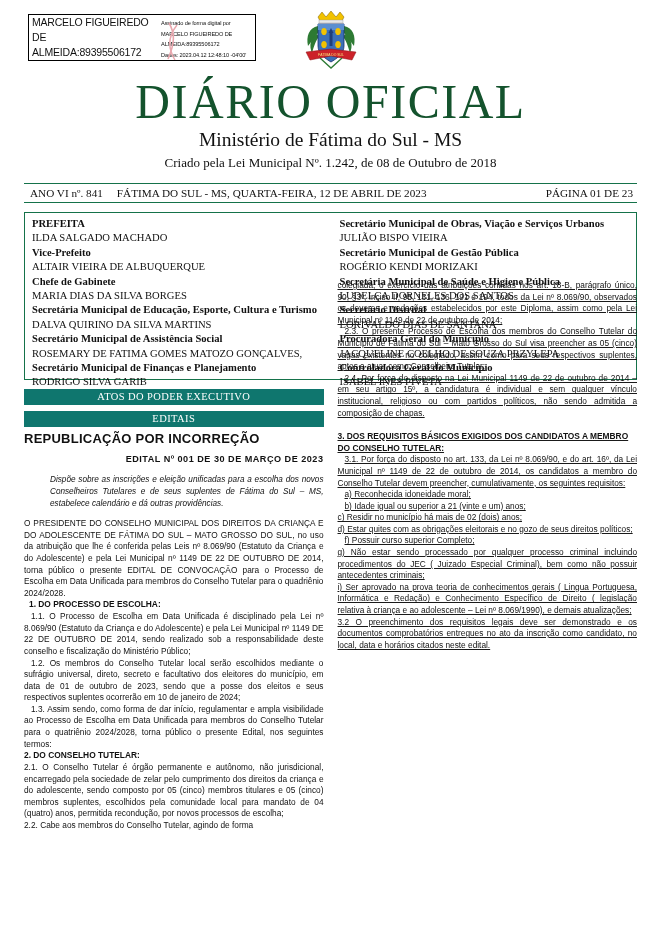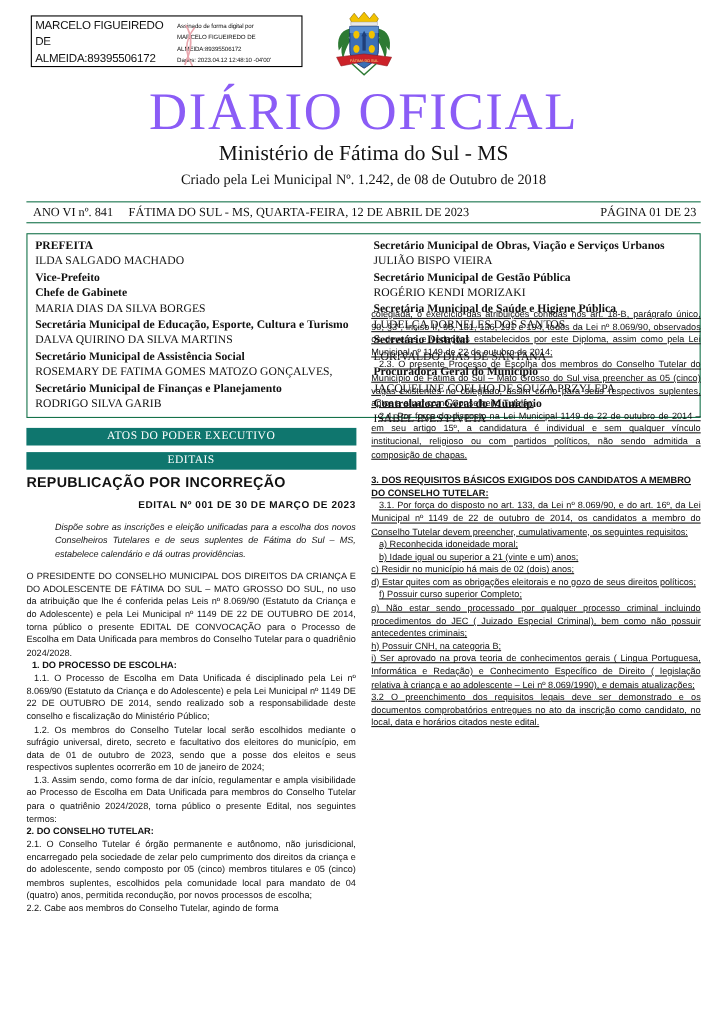--- a/index.html
+++ b/index.html
@@ -12,23 +12,23 @@
     color: #1a1a1a;
     overflow: hidden;
     position: relative;
   }
   .page { position: relative; width: 661px; height: 935px; padding: 0 24px; }
 
   
   .sig-row { position: relative; height: 80px; }
   .sig-box {
     position: absolute; left: 4px; top: 14px;
-    width: 247px; height: 47px;
+    width: 228px; height: 47px;
     border: 1px solid #000;
-    display: flex; align-items: center;
+    display: flex; align-items: flex-end;
     background: #fff;
     overflow: hidden;
   }
   .sig-name {
     font-family: "Liberation Sans", sans-serif;
     font-size: 10.5px; line-height: 15px;
     padding: 1px 2px 0 3px;
     width: 128px;
     letter-spacing: -0.2px;
     white-space: pre-line;
@@ -56,21 +56,21 @@
   }
 
   
   .masthead { text-align: center; margin-top: -4px; }
   .do-title {
     font-family: "Liberation Serif", serif;
     font-size: 48px;
     letter-spacing: 1.5px;
     line-height: 52px;
     font-weight: 400;
-    color: #8b5cf6;
+    color: #14532d;
   }
   .do-sub {
     font-family: "Liberation Serif", serif;
     font-size: 19.5px;
     line-height: 24px;
     color: #111;
   }
   .do-law {
     font-family: "Liberation Serif", serif;
     font-size: 13px;
@@ -254,20 +254,21 @@
   <div class="infobar">
     <div class="left">ANO VI nº. 841     FÁTIMA DO SUL - MS, QUARTA-FEIRA, 12 DE ABRIL DE 2023</div>
     <div class="right">PÁGINA 01 DE 23</div>
   </div>
 
   <div class="officials">
     <div class="off-col left">
       <div class="off-role">PREFEITA</div>
       <div class="off-name">ILDA SALGADO MACHADO</div>
       <div class="off-role">Vice-Prefeito</div>
+      <div class="off-name">ALTAIR VIEIRA DE ALBUQUERQUE</div>
       <div class="off-role">Chefe de Gabinete</div>
       <div class="off-name">MARIA DIAS DA SILVA BORGES</div>
       <div class="off-role">Secretária Municipal de Educação, Esporte, Cultura e Turismo</div>
       <div class="off-name">DALVA QUIRINO DA SILVA MARTINS</div>
       <div class="off-role">Secretário Municipal de Assistência Social</div>
       <div class="off-name">ROSEMARY DE FATIMA GOMES MATOZO GONÇALVES,</div>
       <div class="off-role">Secretário Municipal de Finanças e Planejamento</div>
       <div class="off-name">RODRIGO SILVA GARIB</div>
     </div>
     <div class="off-col right">
@@ -313,18 +314,17 @@
       <div class="para indent">2.4. Por força do disposto na Lei Municipal 1149 de 22 de outubro de 2014 – em seu artigo 15º, a candidatura é individual e sem qualquer vínculo institucional, religioso ou com partidos políticos, não sendo admitida a composição de chapas.</div>
       <div class="spacer-line"></div>
       <div class="sec-head noind">3. DOS REQUISITOS BÁSICOS EXIGIDOS DOS CANDIDATOS A MEMBRO DO CONSELHO TUTELAR:</div>
       <div class="para indent">3.1. Por força do disposto no art. 133, da Lei nº 8.069/90, e do art. 16º, da Lei Municipal nº 1149 de 22 de outubro de 2014, os candidatos a membro do Conselho Tutelar devem preencher, cumulativamente, os seguintes requisitos:</div>
       <div class="para indent">a) Reconhecida idoneidade moral;</div>
       <div class="para indent">b) Idade igual ou superior a 21 (vinte e um) anos;</div>
       <div class="para">c) Residir no município há mais de 02 (dois) anos;</div>
       <div class="para">d) Estar quites com as obrigações eleitorais e no gozo de seus direitos políticos;</div>
       <div class="para indent">f)  Possuir curso superior  Completo;</div>
       <div class="para">g) Não estar sendo processado por qualquer processo criminal incluindo procedimentos do JEC ( Juizado Especial Criminal), bem como não possuir antecedentes criminais;</div>
-      <div class="para">h) Possuir CNH, na categoria B;</div>
       <div class="para">i) Ser aprovado na prova teoria de conhecimentos gerais ( Lingua Portuguesa, Informática e Redação) e Conhecimento Específico de Direito ( legislação relativa à criança e ao adolescente – Lei nº 8.069/1990), e demais atualizações;</div>
       <div class="para">3.2 O preenchimento dos requisitos legais deve ser demonstrado e os documentos comprobatórios entregues no ato da inscrição como candidato, no local, data e horários citados neste edital.</div>
     </div>
   </div>
 </div>
 
 </body></html>

